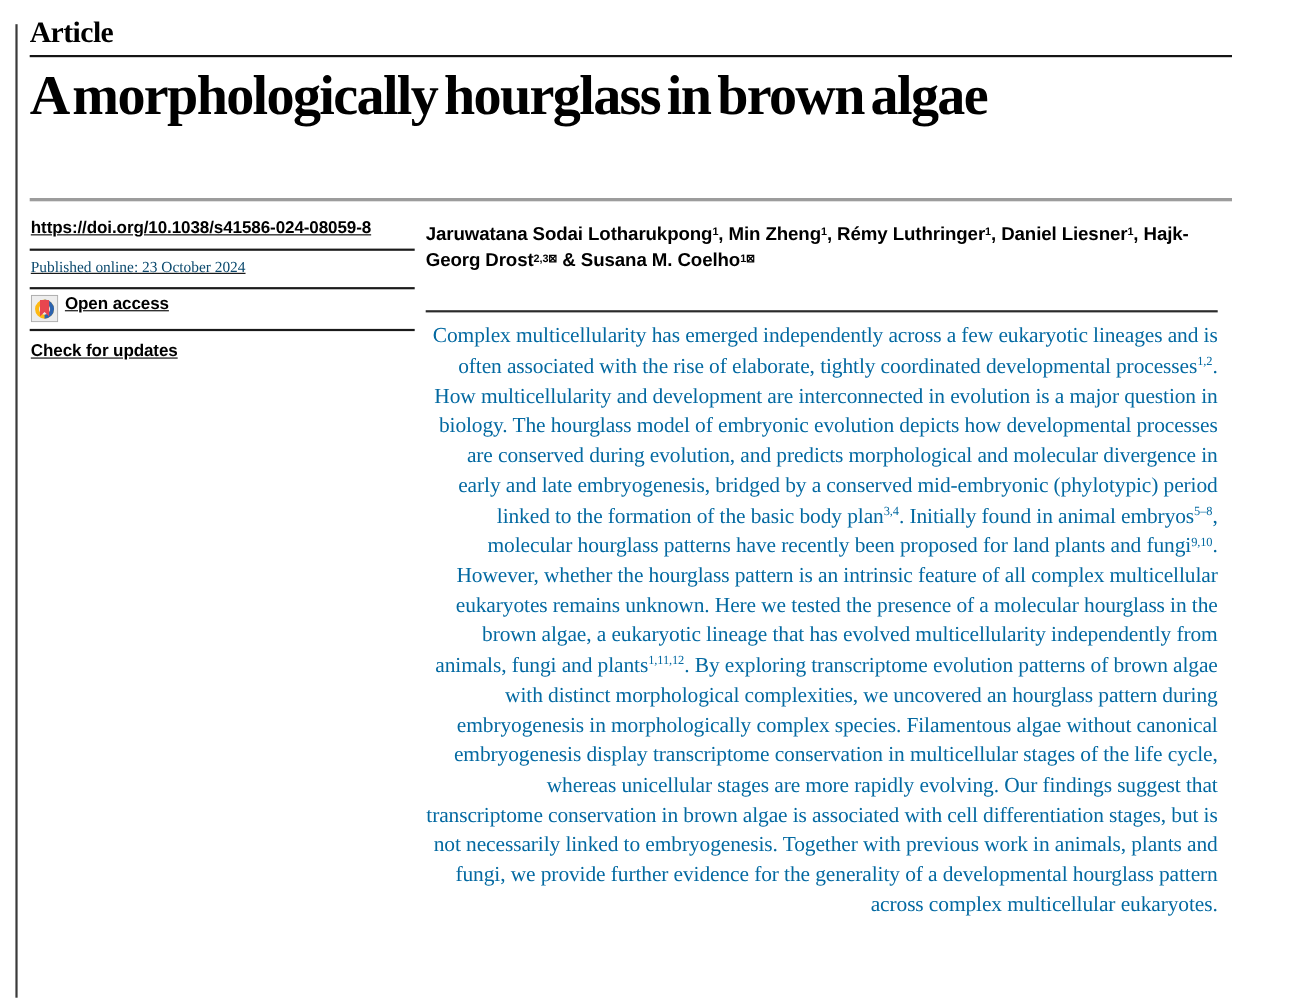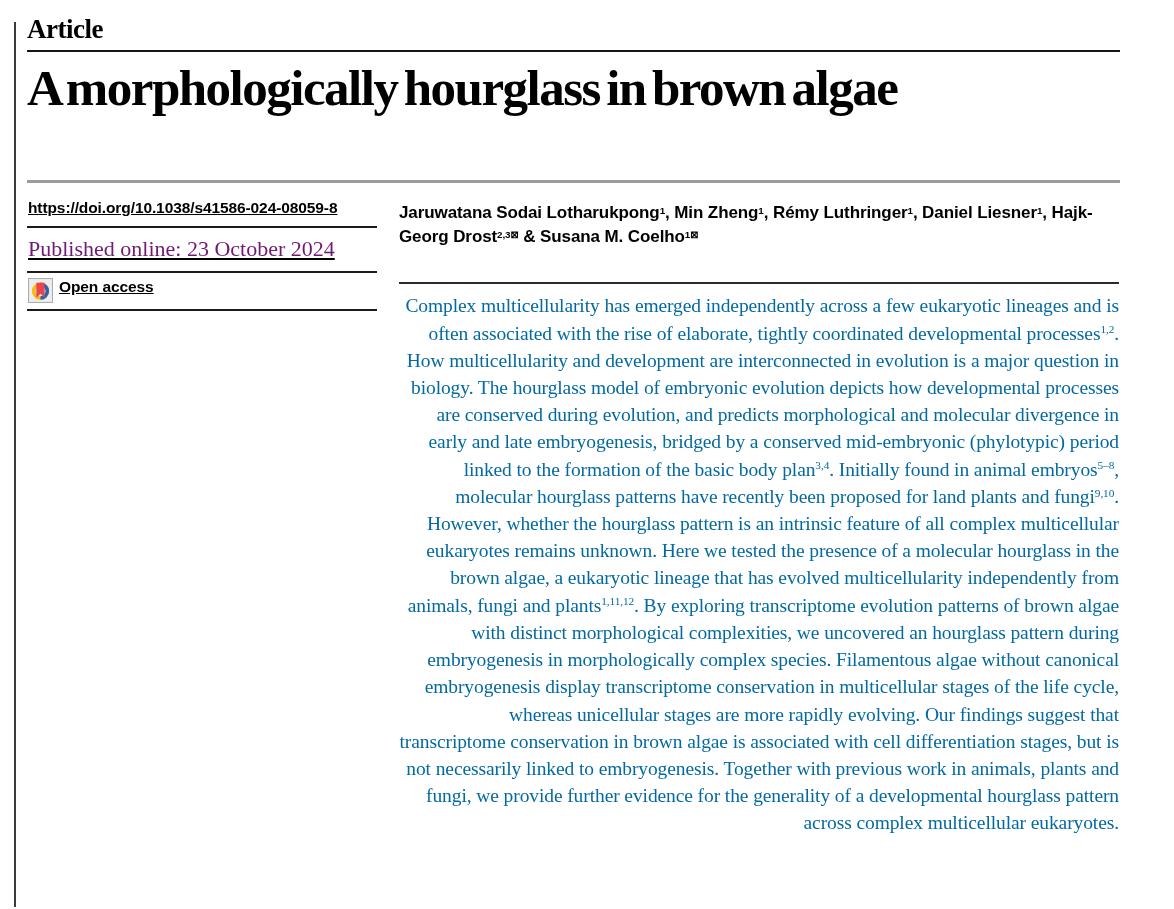--- a/index.html
+++ b/index.html
@@ -63,35 +63,35 @@
     border-bottom: 2px solid #1b1b1b;
     padding: 8px 0 9px 1px;
     font-weight: 700;
     font-size: 15.5px;
     line-height: 1.15;
     letter-spacing: -0.1px;
   }
   .meta-item.serif {
     font-family: "Liberation Serif", serif;
     font-weight: 400;
-    font-size: 22px;
-    color: #701a75;
+    font-size: 14px;
+    color: #0c4a6e;
     letter-spacing: 0;
   }
   .meta-item.oa {
     display: flex;
     gap: 6px;
     padding-top: 5px;
     padding-bottom: 6px;
   }
   .meta-item.last { border-bottom: none; padding-top: 10px; }
   .oa-icon { display: inline-block; width: 25px; height: 25px; flex: none; }
   .oa-icon svg { display: block; width: 25px; height: 25px; }
   .main-col {
-    margin-left: 22px;
+    margin-left: 10px;
     width: 720px;
     flex: none;
   }
   .authors {
     margin: 10px 0 0 0;
     font-size: 17px;
     font-weight: 700;
     line-height: 24px;
     letter-spacing: -0.1px;
   }
@@ -145,20 +145,21 @@
           <span class="oa-icon">
             <svg viewBox="0 0 24 24" xmlns="http://www.w3.org/2000/svg" aria-hidden="true">
               <rect x="0.5" y="0.5" width="23" height="23" fill="#ededed" stroke="#adadad" stroke-width="1"></rect>
               <circle cx="12" cy="12.5" r="6.6" fill="none" stroke="#fdb913" stroke-width="3.4"></circle>
               <path d="M12 5.9 a6.6 6.6 0 0 1 0 13.2" fill="none" stroke="#2c63af" stroke-width="3.4"></path>
               <path d="M8 4.5 h8 v14.5 l-4 -3.9 l-4 3.9 z" fill="#e8464f"></path>
             </svg>
           </span>
           <span>Open access</span>
         </div>
+        <div class="meta-item last">Check for updates</div>
       </aside>
 
       <main class="main-col">
         <p class="authors"><span>Jaruwatana Sodai Lotharukpong</span><sup>1</sup><span>, Min Zheng</span><sup>1</sup><span>, Rémy Luthringer</span><sup>1</sup><span>, Daniel Liesner</span><sup>1</sup><span>, Hajk-Georg Drost</span><sup>2,3⊠</sup><span> &amp; Susana M. Coelho</span><sup>1⊠</sup></p>
         <hr class="abstract-rule">
         <p class="abstract"><span>Complex multicellularity has emerged independently across a few eukaryotic lineages and is often associated with the rise of elaborate, tightly coordinated developmental processes</span><sup>1,2</sup><span>. How multicellularity and development are interconnected in evolution is a major question in biology. The hourglass model of embryonic evolution depicts how developmental processes are conserved during evolution, and predicts morphological and molecular divergence in early and late embryogenesis, bridged by a conserved mid-embryonic (phylotypic) period linked to the formation of the basic body plan</span><sup>3,4</sup><span>. Initially found in animal embryos</span><sup>5–8</sup><span>, molecular hourglass patterns have recently been proposed for land plants and fungi</span><sup>9,10</sup><span>. However, whether the hourglass pattern is an intrinsic feature of all complex multicellular eukaryotes remains unknown. Here we tested the presence of a molecular hourglass in the brown algae, a eukaryotic lineage that has evolved multicellularity independently from animals, fungi and plants</span><sup>1,11,12</sup><span>. By exploring transcriptome evolution patterns of brown algae with distinct morphological complexities, we uncovered an hourglass pattern during embryogenesis in morphologically complex species. Filamentous algae without canonical embryogenesis display transcriptome conservation in multicellular stages of the life cycle, whereas unicellular stages are more rapidly evolving. Our findings suggest that transcriptome conservation in brown algae is associated with cell differentiation stages, but is not necessarily linked to embryogenesis. Together with previous work in animals, plants and fungi, we provide further evidence for the generality of a developmental hourglass pattern across complex multicellular eukaryotes.</span></p>
       </main>
 
     </div>
   </div>

